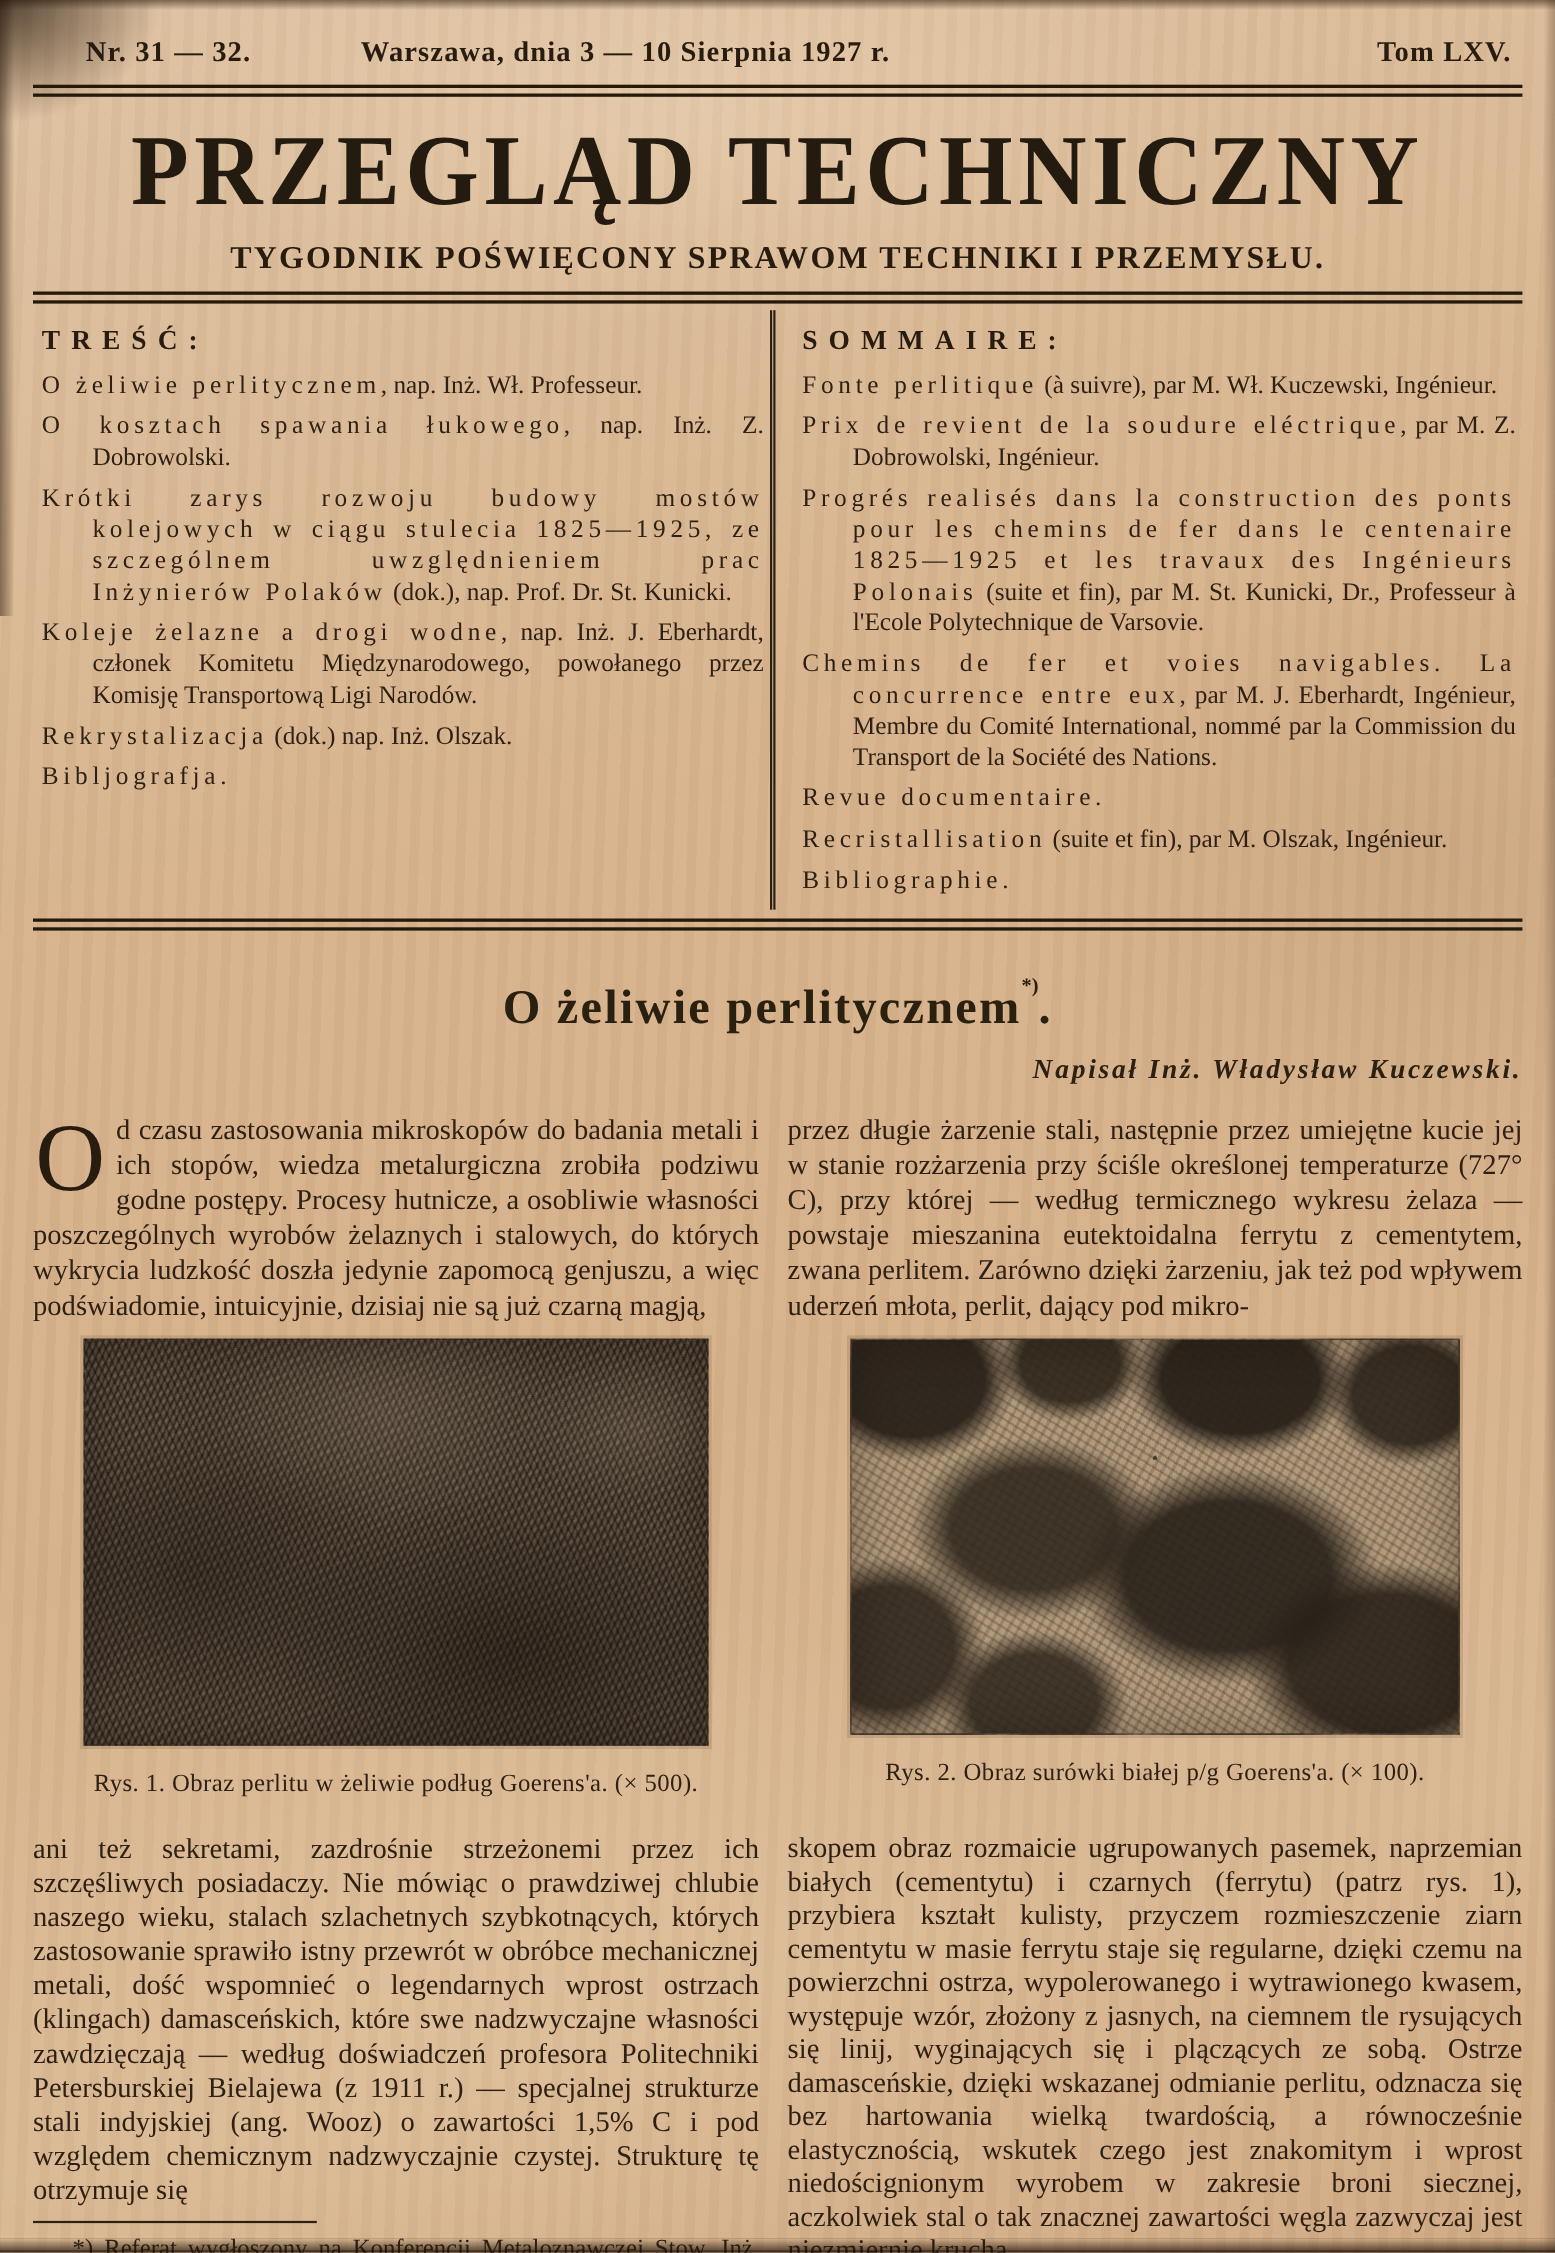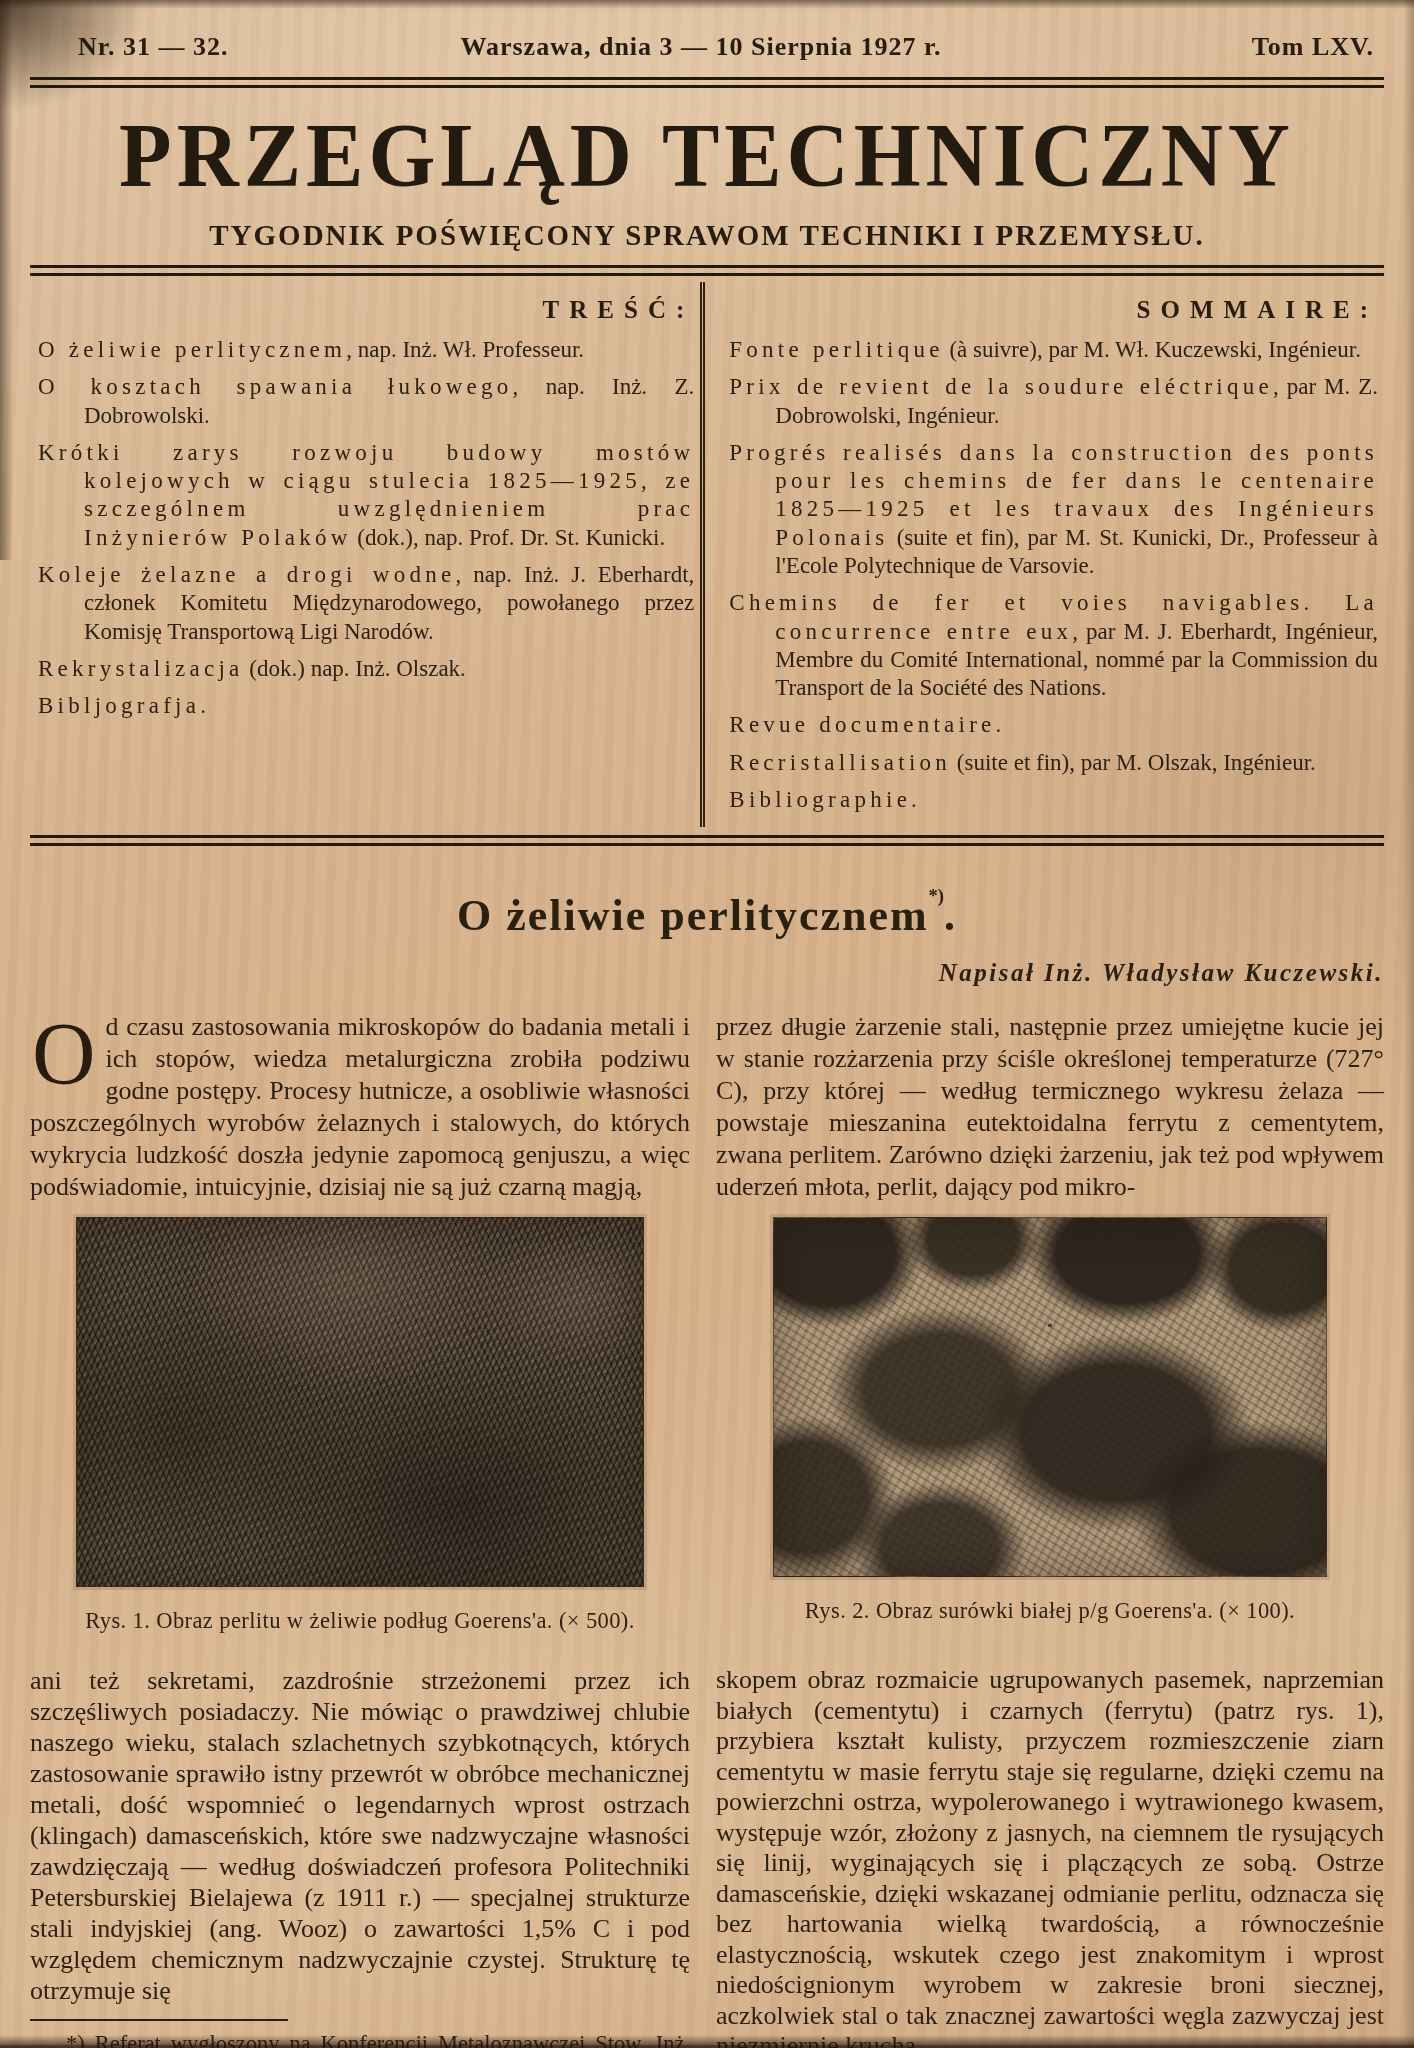--- a/index.html
+++ b/index.html
@@ -25,38 +25,38 @@
   .edge-topleft{top:0;left:0;width:300px;height:240px;background:radial-gradient(ellipse 210px 160px at 0% 0%, rgba(38,23,11,0.75), transparent 70%);}
   .edge-left{top:0;left:0;width:13px;height:560px;background:linear-gradient(to right,rgba(40,24,12,0.5),transparent);}
   .edge-right{top:0;right:0;width:11px;height:100%;background:linear-gradient(to left,rgba(58,38,20,0.28),transparent);}
   .edge-bottom{bottom:0;left:0;width:100%;height:10px;background:linear-gradient(to top,rgba(36,22,10,0.6),rgba(36,22,10,0));border-bottom:3px solid rgba(30,18,8,0.75);}
 
   
   .issue-row{
     display:grid;grid-template-columns:250px 1fr 300px;align-items:baseline;
     font-weight:700;font-size:26px;letter-spacing:1px;padding:6px 10px 0 48px;color:#271c0f;
   }
-  .issue-row .center{text-align:center;}
+  .issue-row .center{text-align:left;}
   .issue-row .right{text-align:right;padding-left:60px;}
   .rule-double{border-top:3px solid #241a0c;border-bottom:3px solid #241a0c;height:5px;}
   .rule-1{margin-top:15px;}
   .masthead-title{
     margin:14px 0 0 0;text-align:center;font-size:86px;font-weight:700;color:#231a10;
     letter-spacing:5px;transform:scaleY(1.06);transform-origin:top center;white-space:nowrap;
   }
   .masthead-subtitle{
     margin-top:17px;text-align:center;font-size:29px;font-weight:700;letter-spacing:2px;color:#271c0f;
   }
   .rule-2{margin-top:13px;}
 
   
   .toc{display:grid;grid-template-columns:1fr 1.02fr;margin-top:6px;}
   .toc-col{padding:8px 6px 4px 8px;}
   .toc-col.sommaire{border-left:5px double #2c2013;padding-left:24px;}
-  .toc-heading{text-align:right;font-size:25px;font-weight:700;letter-spacing:10px;margin:6px 0 12px 0;color:#271c0f;}
+  .toc-heading{text-align:left;font-size:25px;font-weight:700;letter-spacing:10px;margin:6px 0 12px 0;color:#271c0f;}
   .toc-list{list-style:none;margin:0;padding:0;}
   .toc-list li{
     font-size:23px;line-height:1.23;text-align:justify;margin-bottom:9px;
     padding-left:2em;text-indent:-2em;color:#2e2114;
   }
   .sp{letter-spacing:0.185em;}
   .rule-3{margin-top:8px;}
 
   
   .article-title{

